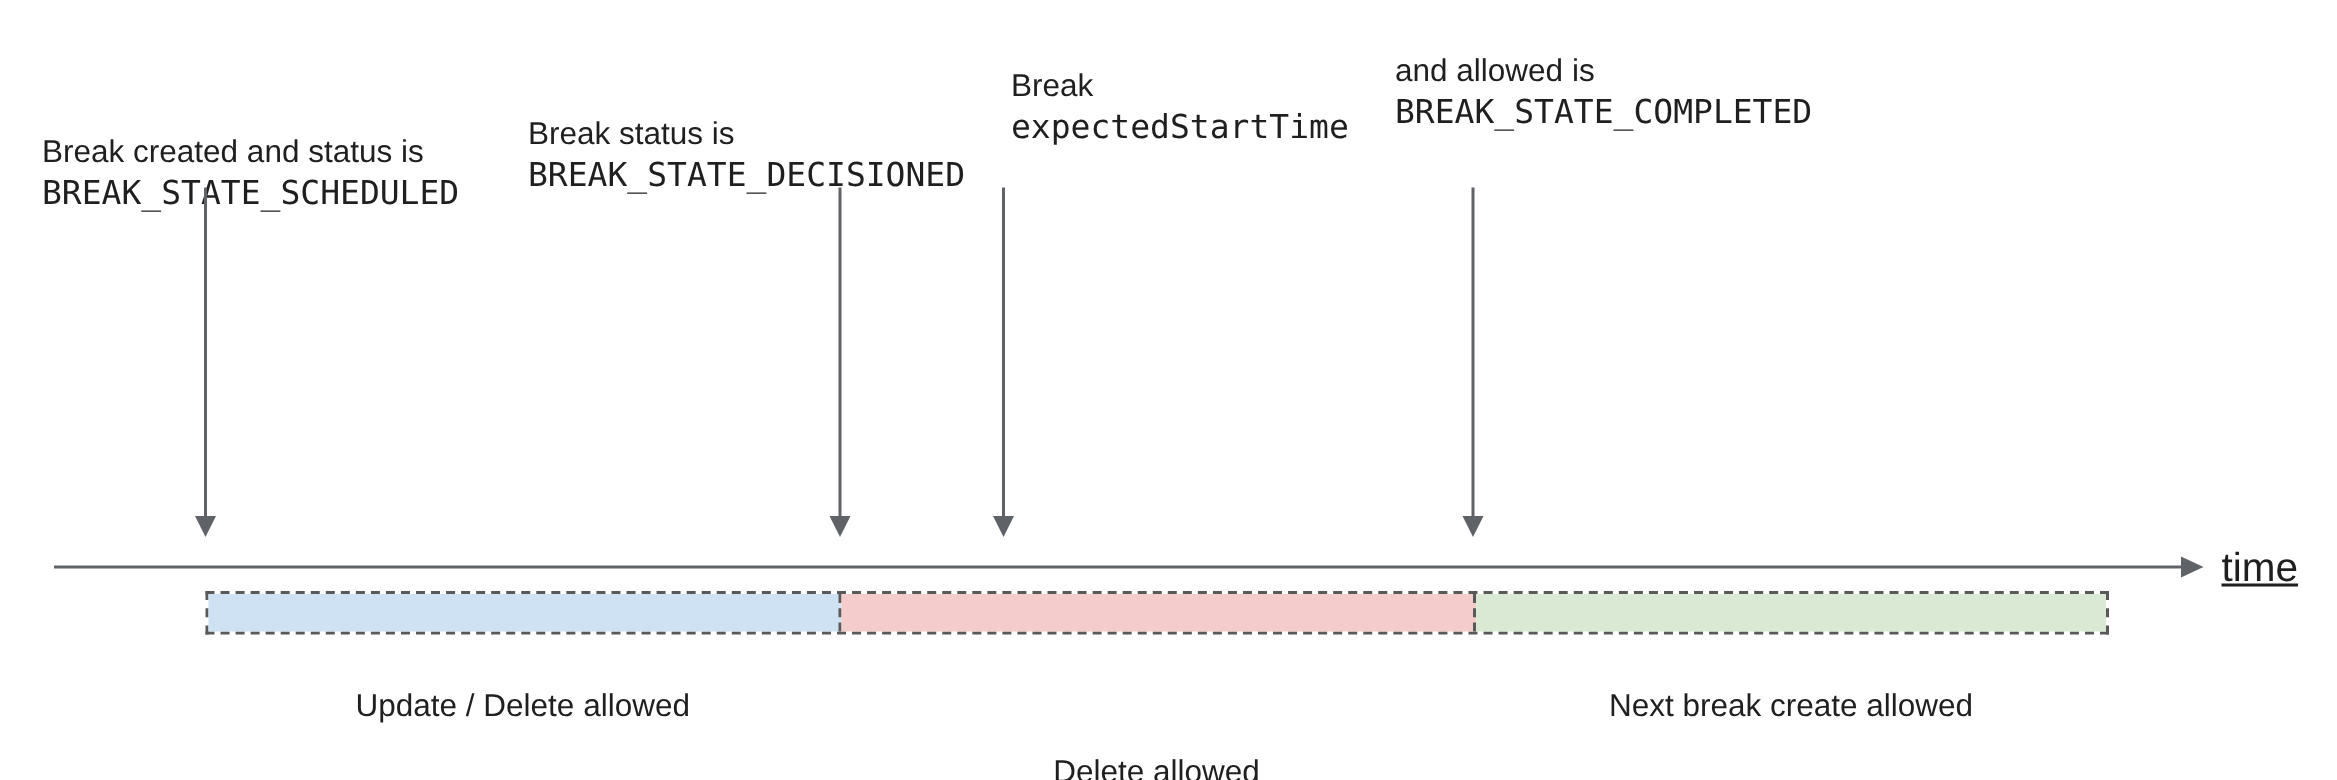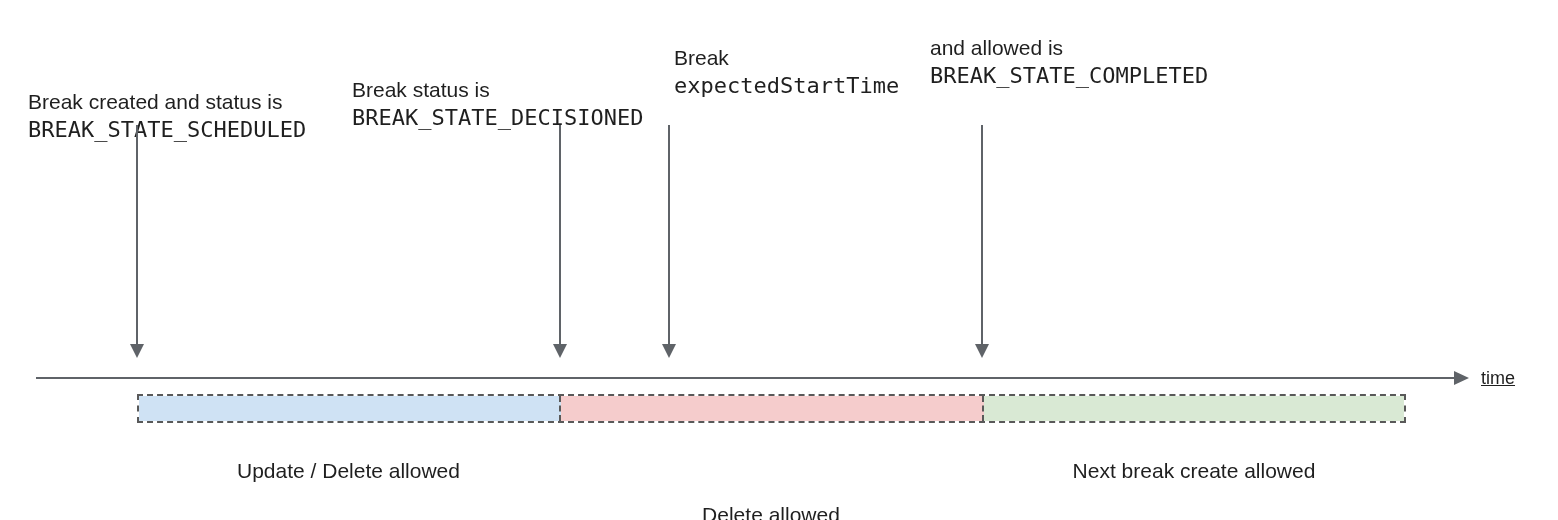--- a/index.html
+++ b/index.html
@@ -64,21 +64,21 @@
     width: 0;
     height: 0;
     border-top: 7px solid transparent;
     border-bottom: 7px solid transparent;
     border-left: 15px solid #5f6368;
   }
   .axis-label {
     position: absolute;
     left: 1481px;
     top: 366px;
-    font-size: 18px;
+    font-size: 27px;
     line-height: 24px;
     text-decoration: underline;
   }
   .state-bar {
     position: absolute;
     left: 137px;
     top: 394px;
     width: 1269px;
     height: 29px;
     box-sizing: border-box;

